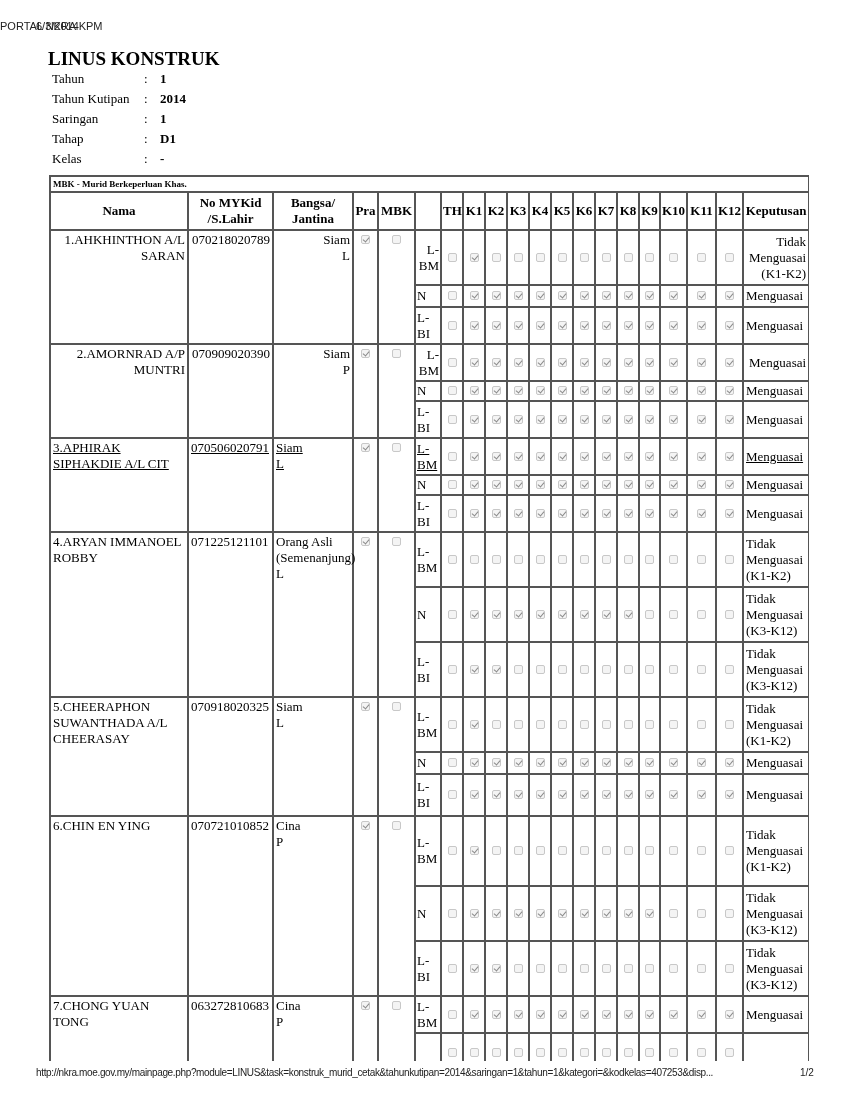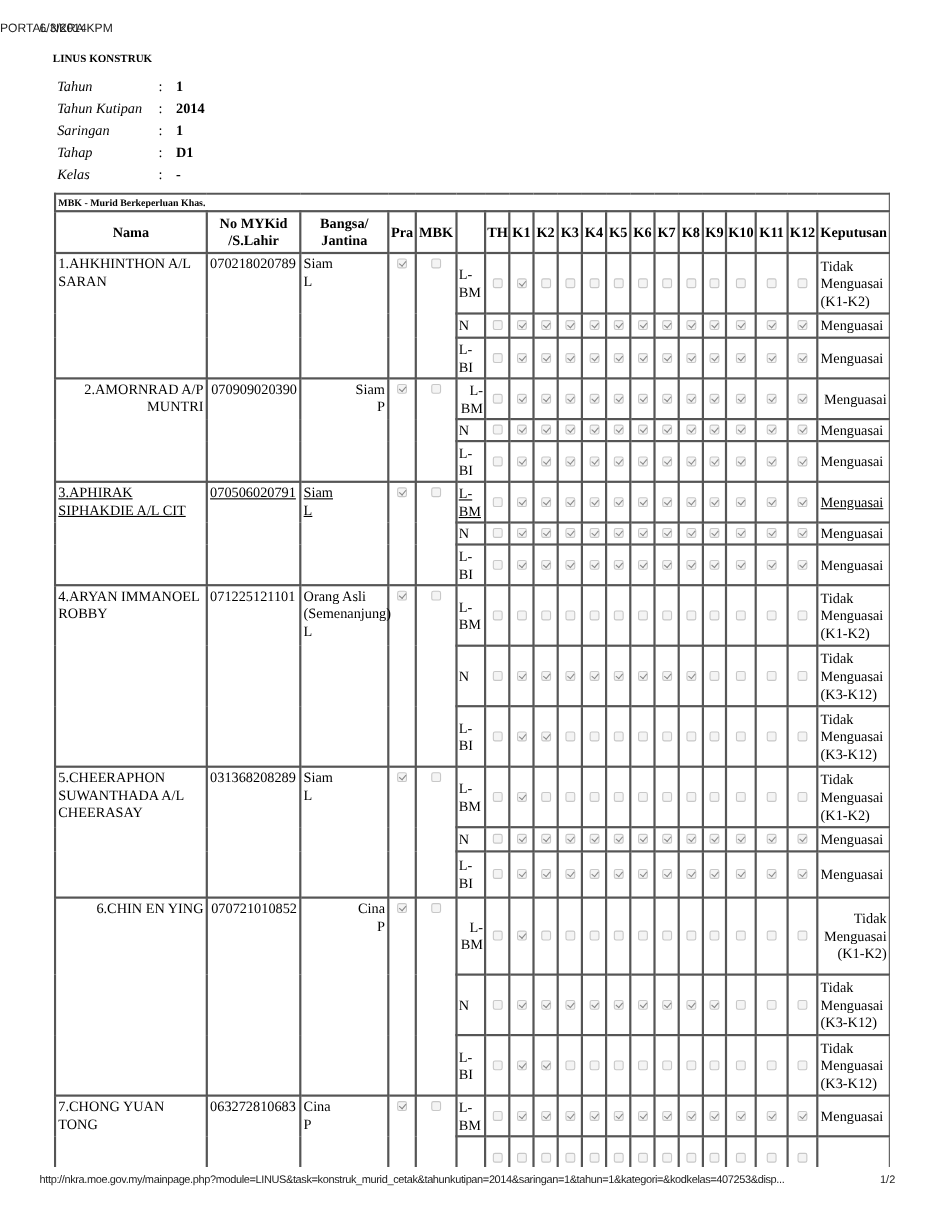--- a/index.html
+++ b/index.html
@@ -3,24 +3,24 @@
 <meta charset="utf-8">
 <style>
   html, body { margin:0; padding:0; background:#fff; }
   body { width:850px; height:1100px; position:relative; overflow:hidden; font-family:"Liberation Serif", serif; color:#000; }
   .pg-hdr { position:absolute; top:20px; left:0; width:850px; font-family:"Liberation Sans", sans-serif; font-size:11px; color:#222; }
   .pg-hdr .date { position:absolute; left:36px; }
   .pg-hdr .title { position:absolute; left:0; width:710px; }
   .pg-ftr { position:absolute; top:1067px; left:0; width:850px; font-family:"Liberation Sans", sans-serif; font-size:10px; color:#222; }
   .pg-ftr .url { position:absolute; left:36px; letter-spacing:-0.35px; }
   .pg-ftr .pnum { position:absolute; left:800px; }
-  .title-main { position:absolute; top:48px; left:48px; font-weight:bold; font-size:10px; }
+  .title-main { position:absolute; top:48px; left:48px; font-weight:bold; font-size:19px; }
   .meta { position:absolute; top:69px; left:50px; border-collapse:collapse; font-size:13px; }
   .meta td { padding:0 2px; height:20px; vertical-align:middle; }
-  .meta td.lbl { width:88px;font-style:italic; }
+  .meta td.lbl { width:88px; }
   .meta td.sep { width:10px; text-align:left; }
   .meta td.val { font-weight:bold; padding-left:4px; }
   .sheet-wrap { position:absolute; top:175px; left:49px; width:760px; height:886px; overflow:hidden; }
   table.main { border-collapse:collapse; table-layout:fixed; width:760px; font-size:13px; }
   table.main td, table.main th { border:2px solid #555; padding:1px 2px; vertical-align:top; line-height:16px; }
   table.main th { font-weight:bold; text-align:center; vertical-align:middle; padding:2px 1px; }
   .note { font-size:9px; font-weight:bold; height:14px; line-height:14px !important; padding:0 2px !important; }
   .sub { vertical-align:middle !important; padding:1px 1px !important; }
   .cb { text-align:center; vertical-align:middle !important; padding:0 !important; }
   .kp { vertical-align:middle !important; }
@@ -114,21 +114,21 @@
         <th>K7</th>
         <th>K8</th>
         <th>K9</th>
         <th>K10</th>
         <th>K11</th>
         <th>K12</th>
         <th>Keputusan</th>
       </tr>
     </thead>
     <tbody id="rows-body">
-        <tr style="height: 55px;">
+        <tr style="height: 55px; text-align: right;">
           <td rowspan="3">1.AHKHINTHON A/L SARAN</td>
           <td rowspan="3">070218020789</td>
           <td rowspan="3"><span>Siam</span><br><span>L</span></td>
           <td rowspan="3" class="pra-cell"><span class="chk on"></span></td>
           <td rowspan="3" class="mbk-cell"><span class="chk"></span></td>
           <td class="sub">L-BM</td>
           <td class="cb"><span class="chk"></span></td>
           <td class="cb"><span class="chk on"></span></td>
           <td class="cb"><span class="chk"></span></td>
           <td class="cb"><span class="chk"></span></td>
@@ -340,21 +340,21 @@
           <td class="cb"><span class="chk"></span></td>
           <td class="cb"><span class="chk"></span></td>
           <td class="cb"><span class="chk"></span></td>
           <td class="cb"><span class="chk"></span></td>
           <td class="cb"><span class="chk"></span></td>
           <td class="cb"><span class="chk"></span></td>
           <td class="kp">Tidak Menguasai (K3-K12)</td>
         </tr>
         <tr style="height: 55px; padding-left: 18px;">
           <td rowspan="3">5.CHEERAPHON SUWANTHADA A/L CHEERASAY</td>
-          <td rowspan="3">031368208289</td>
+          <td rowspan="3">070918020325</td>
           <td rowspan="3"><span>Siam</span><br><span>L</span></td>
           <td rowspan="3" class="pra-cell"><span class="chk on"></span></td>
           <td rowspan="3" class="mbk-cell"><span class="chk"></span></td>
           <td class="sub">L-BM</td>
           <td class="cb"><span class="chk"></span></td>
           <td class="cb"><span class="chk on"></span></td>
           <td class="cb"><span class="chk"></span></td>
           <td class="cb"><span class="chk"></span></td>
           <td class="cb"><span class="chk"></span></td>
           <td class="cb"><span class="chk"></span></td>
@@ -394,21 +394,21 @@
           <td class="cb"><span class="chk on"></span></td>
           <td class="cb"><span class="chk on"></span></td>
           <td class="cb"><span class="chk on"></span></td>
           <td class="cb"><span class="chk on"></span></td>
           <td class="cb"><span class="chk on"></span></td>
           <td class="cb"><span class="chk on"></span></td>
           <td class="cb"><span class="chk on"></span></td>
           <td class="cb"><span class="chk on"></span></td>
           <td class="kp">Menguasai</td>
         </tr>
-        <tr style="height: 70px; text-align: right;">
+        <tr style="height: 70px;">
           <td rowspan="3">6.CHIN EN YING</td>
           <td rowspan="3">070721010852</td>
           <td rowspan="3"><span>Cina</span><br><span>P</span></td>
           <td rowspan="3" class="pra-cell"><span class="chk on"></span></td>
           <td rowspan="3" class="mbk-cell"><span class="chk"></span></td>
           <td class="sub">L-BM</td>
           <td class="cb"><span class="chk"></span></td>
           <td class="cb"><span class="chk on"></span></td>
           <td class="cb"><span class="chk"></span></td>
           <td class="cb"><span class="chk"></span></td>

